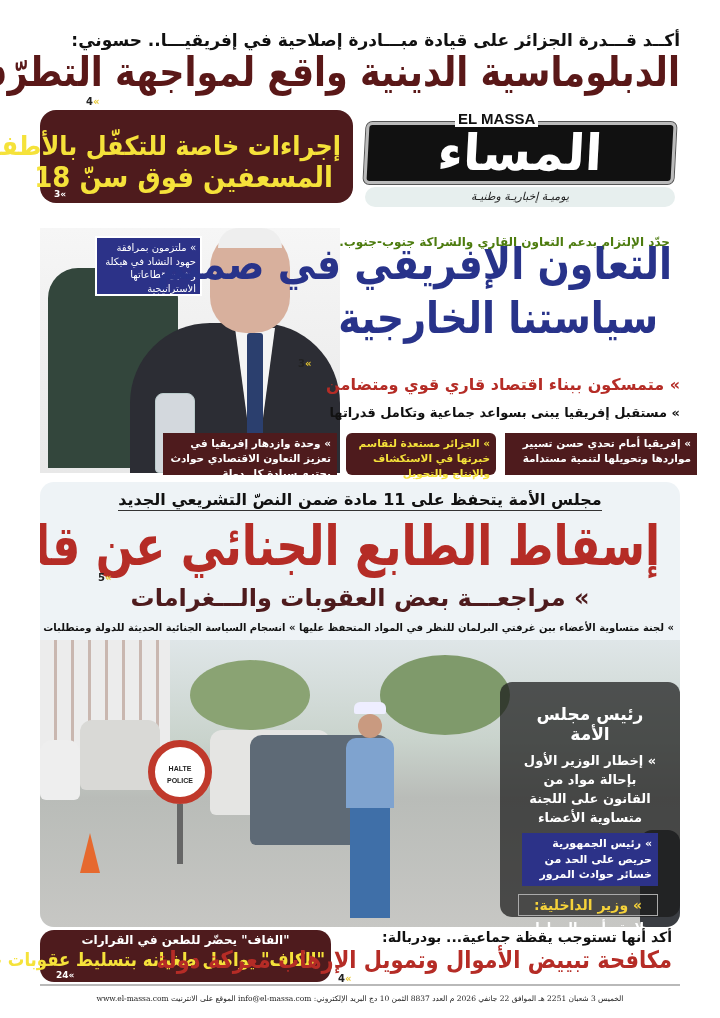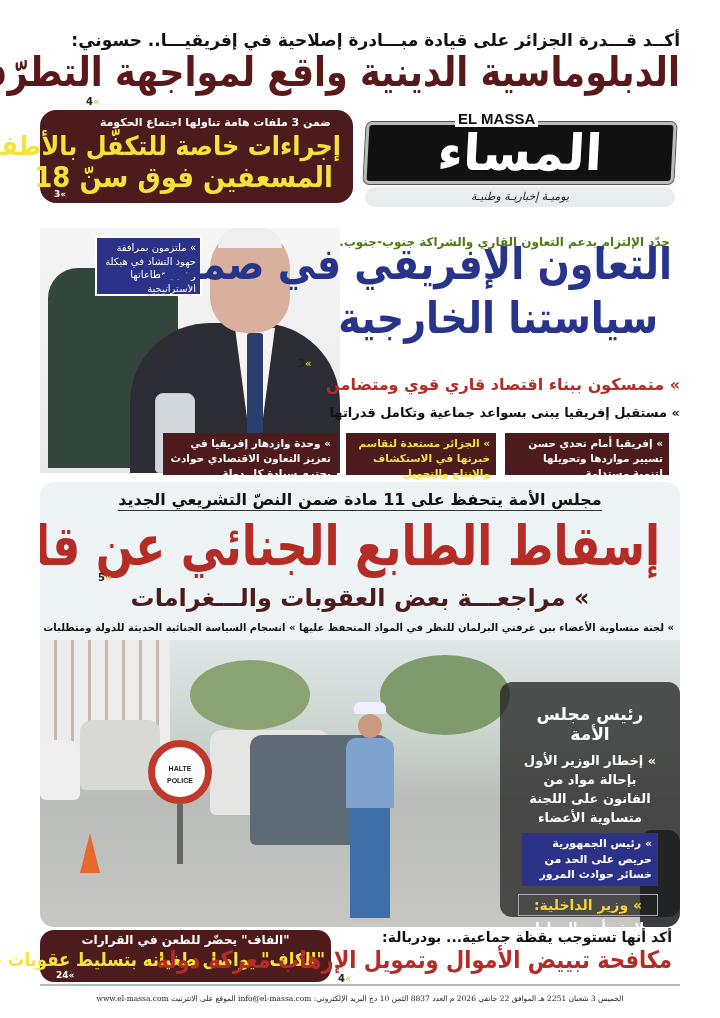--- a/index.html
+++ b/index.html
@@ -39,23 +39,23 @@
   .tie { position: absolute; left: 207px; top: 105px; width: 16px; height: 110px; background: #2b3f6e; border-radius: 3px; }
   .bottle { position: absolute; left: 115px; top: 165px; width: 40px; height: 80px; background: rgba(230,235,240,0.9); border: 1px solid #bcc; border-radius: 8px 8px 4px 4px; }
   #pres-sidebox { top: 8px; left: 55px; width: 107px; height: 60px; background: #2c3288; border: 2px solid #fff; padding: 3px 4px; color: #fff; font-size: 10px; line-height: 1.35; text-align: right; white-space: normal; }
   #pres-head1 { top: 242px; right: 48px; font-size: 38px; color: #28338a; transform: scaleY(1.15); }
   #pres-head2 { top: 296px; right: 62px; font-size: 38px; color: #28338a; transform: scaleY(1.15); }
   #ref-pres { top: 358px; left: 298px; }
   #pres-sub1 { top: 375px; right: 40px; font-size: 16px; color: #b52c26; }
   #pres-sub2 { top: 405px; right: 40px; font-size: 13px; color: #111; }
   .mbox { background: #4e1b1d; color: #fff; font-size: 10.5px; line-height: 1.45; padding: 3px 6px; text-align: right; white-space: normal; font-weight: bold; }
   #box-a { top: 433px; left: 163px; width: 174px; height: 42px; }
-  #box-b { top: 433px; left: 346px; width: 150px; height: 42px; background: #4e1b1d; }
+  #box-b { top: 433px; left: 346px; width: 150px; height: 42px; background: #4e1b1d; border-radius: 6px; }
   #box-b span { color: #f5e23a; }
-  #box-c { top: 433px; left: 505px; width: 164px; height: 42px; }
+  #box-c { top: 433px; left: 505px; width: 192px; height: 42px; }
 
   
   #traffic-wrap { top: 482px; left: 40px; width: 640px; height: 445px; background: #eef3f6; border-radius: 14px; overflow: hidden; }
   #traffic-kicker { top: 8px; right: 0; left: 0; text-align: center; font-size: 16px; color: #111; }
   #traffic-kicker span { border-bottom: 1px solid #333; padding-bottom: 1px; }
   #traffic-head { top: 38px; right: 20px; left: 20px; text-align: center; font-size: 44px; color: #b52c26; transform: scaleY(1.25); }
   #ref-traffic { top: 90px; left: 58px; }
   #traffic-sub { top: 102px; right: 30px; left: 30px; text-align: center; font-size: 24px; color: #4e1b1d; }
   #traffic-bullets { top: 140px; right: 6px; left: 6px; text-align: center; font-size: 10px; color: #111; }
   #traffic-photo { top: 158px; left: 0; width: 640px; height: 287px; background: linear-gradient(180deg,#dfe6e8 0%,#c9d3cc 35%,#b9bcb8 55%,#c7c7c4 100%); }
@@ -90,21 +90,20 @@
   #footer { top: 994px; right: 40px; left: 40px; text-align: center; font-size: 7.5px; color: #222; font-family: "DejaVu Serif", serif; }
 </style>
 </head>
 <body>
 
 <div class="abs t" id="top-kicker">أكــد قـــدرة الجزائر على قيادة مبـــادرة إصلاحية في إفريقيـــا.. حسوني:</div>
 <div class="abs t" id="top-headline">الدبلوماسية الدينية واقع لمواجهة التطرّف بالساحل</div>
 <div class="abs pageref" id="ref-top"><span>4</span><span class="arr">«</span></div>
 
 <div class="abs" id="gov-box">
-  <div class="abs t" id="gov-kicker">ضمن 3 ملفات هامة تناولها اجتماع الحكومة</div>
   <div class="abs t" id="gov-line1">إجراءات خاصة للتكفّل بالأطفال</div>
   <div class="abs t" id="gov-line2">المسعفين فوق سنّ 18</div>
   <div class="abs pageref" id="gov-ref"><span style="color:#fff">3</span><span class="arr" style="color:#fff">«</span></div>
 </div>
 
 <div class="abs" id="masthead">
   <div class="abs" id="logo-ar">المساء</div>
   <div class="abs" id="logo-en" style="background:#fff;padding:0 3px;direction:ltr;">EL MASSA</div>
   <div class="abs" id="logo-tag">يوميـة إخباريـة وطنيـة</div>
 </div>

